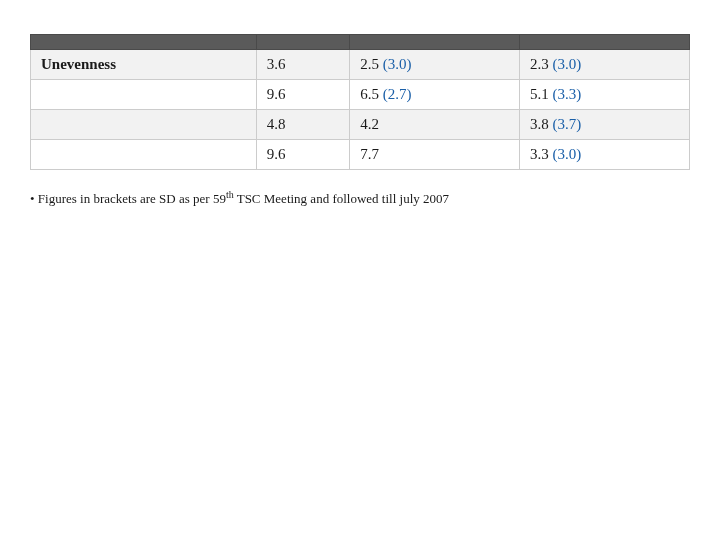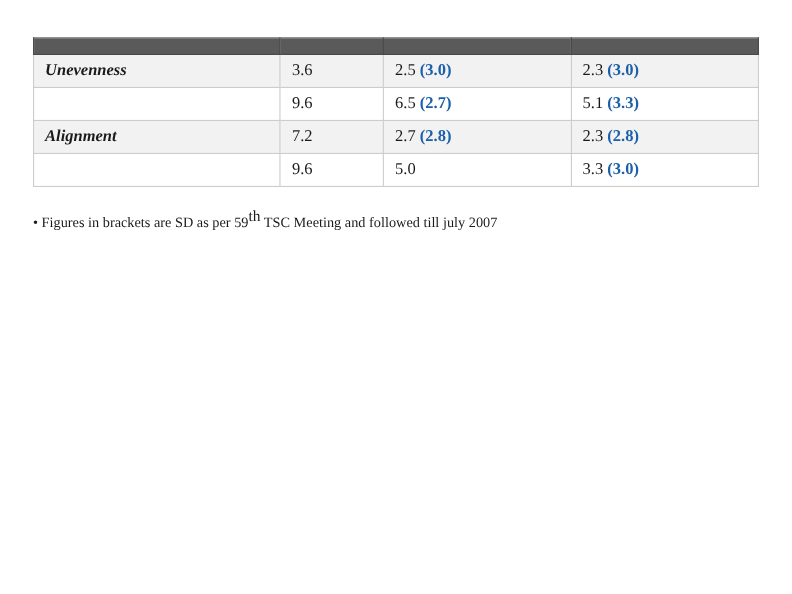--- a/index.html
+++ b/index.html
@@ -47,34 +47,33 @@
       color: #1a1a1a;
     }
     tbody tr:nth-child(odd) {
       background: #f2f2f2;
     }
     tbody tr:nth-child(even) {
       background: #ffffff;
     }
     .param-cell {
       font-weight: bold;
-      font-style: italic;
     }
     .highlight {
       color: #1a5fa8;
-      font-weight: bold;
+      font-weight: normal;
     }
     .footnote {
       font-size: 13px;
       color: #1a1a1a;
       margin-top: 4px;
       line-height: 1.4;
     }
     .footnote sup {
-      font-size: 14px;
+      font-size: 10px;
     }
   </style>
 </head>
 <body>
 
 <div class="page">
 
   <div class="title">
     <div></div>
     <div></div>
@@ -96,29 +95,29 @@
           <td>2.5 <span class="highlight">(3.0)</span></td>
           <td>2.3 <span class="highlight">(3.0)</span></td>
         </tr>
         <tr>
           <td></td>
           <td>9.6</td>
           <td>6.5 <span class="highlight">(2.7)</span></td>
           <td>5.1 <span class="highlight">(3.3)</span></td>
         </tr>
         <tr>
-          <td class="param-cell">Alignment</td>
-          <td>7.2</td>
-          <td>2.7 <span class="highlight">(2.8)</span></td>
-          <td>2.3 <span class="highlight">(2.8)</span></td>
+          <td></td>
+          <td>4.8</td>
+          <td>4.2</td>
+          <td>3.8 <span class="highlight">(3.7)</span></td>
         </tr>
         <tr>
           <td></td>
           <td>9.6</td>
-          <td>5.0</td>
+          <td>7.7</td>
           <td>3.3 <span class="highlight">(3.0)</span></td>
         </tr>
       </tbody>
   </table>
 
   <div class="footnote">
     • <span id="footnote-text">Figures in brackets are SD as per 59<sup>th</sup> TSC Meeting and followed till july 2007</span>
   </div>
 
 </div>

